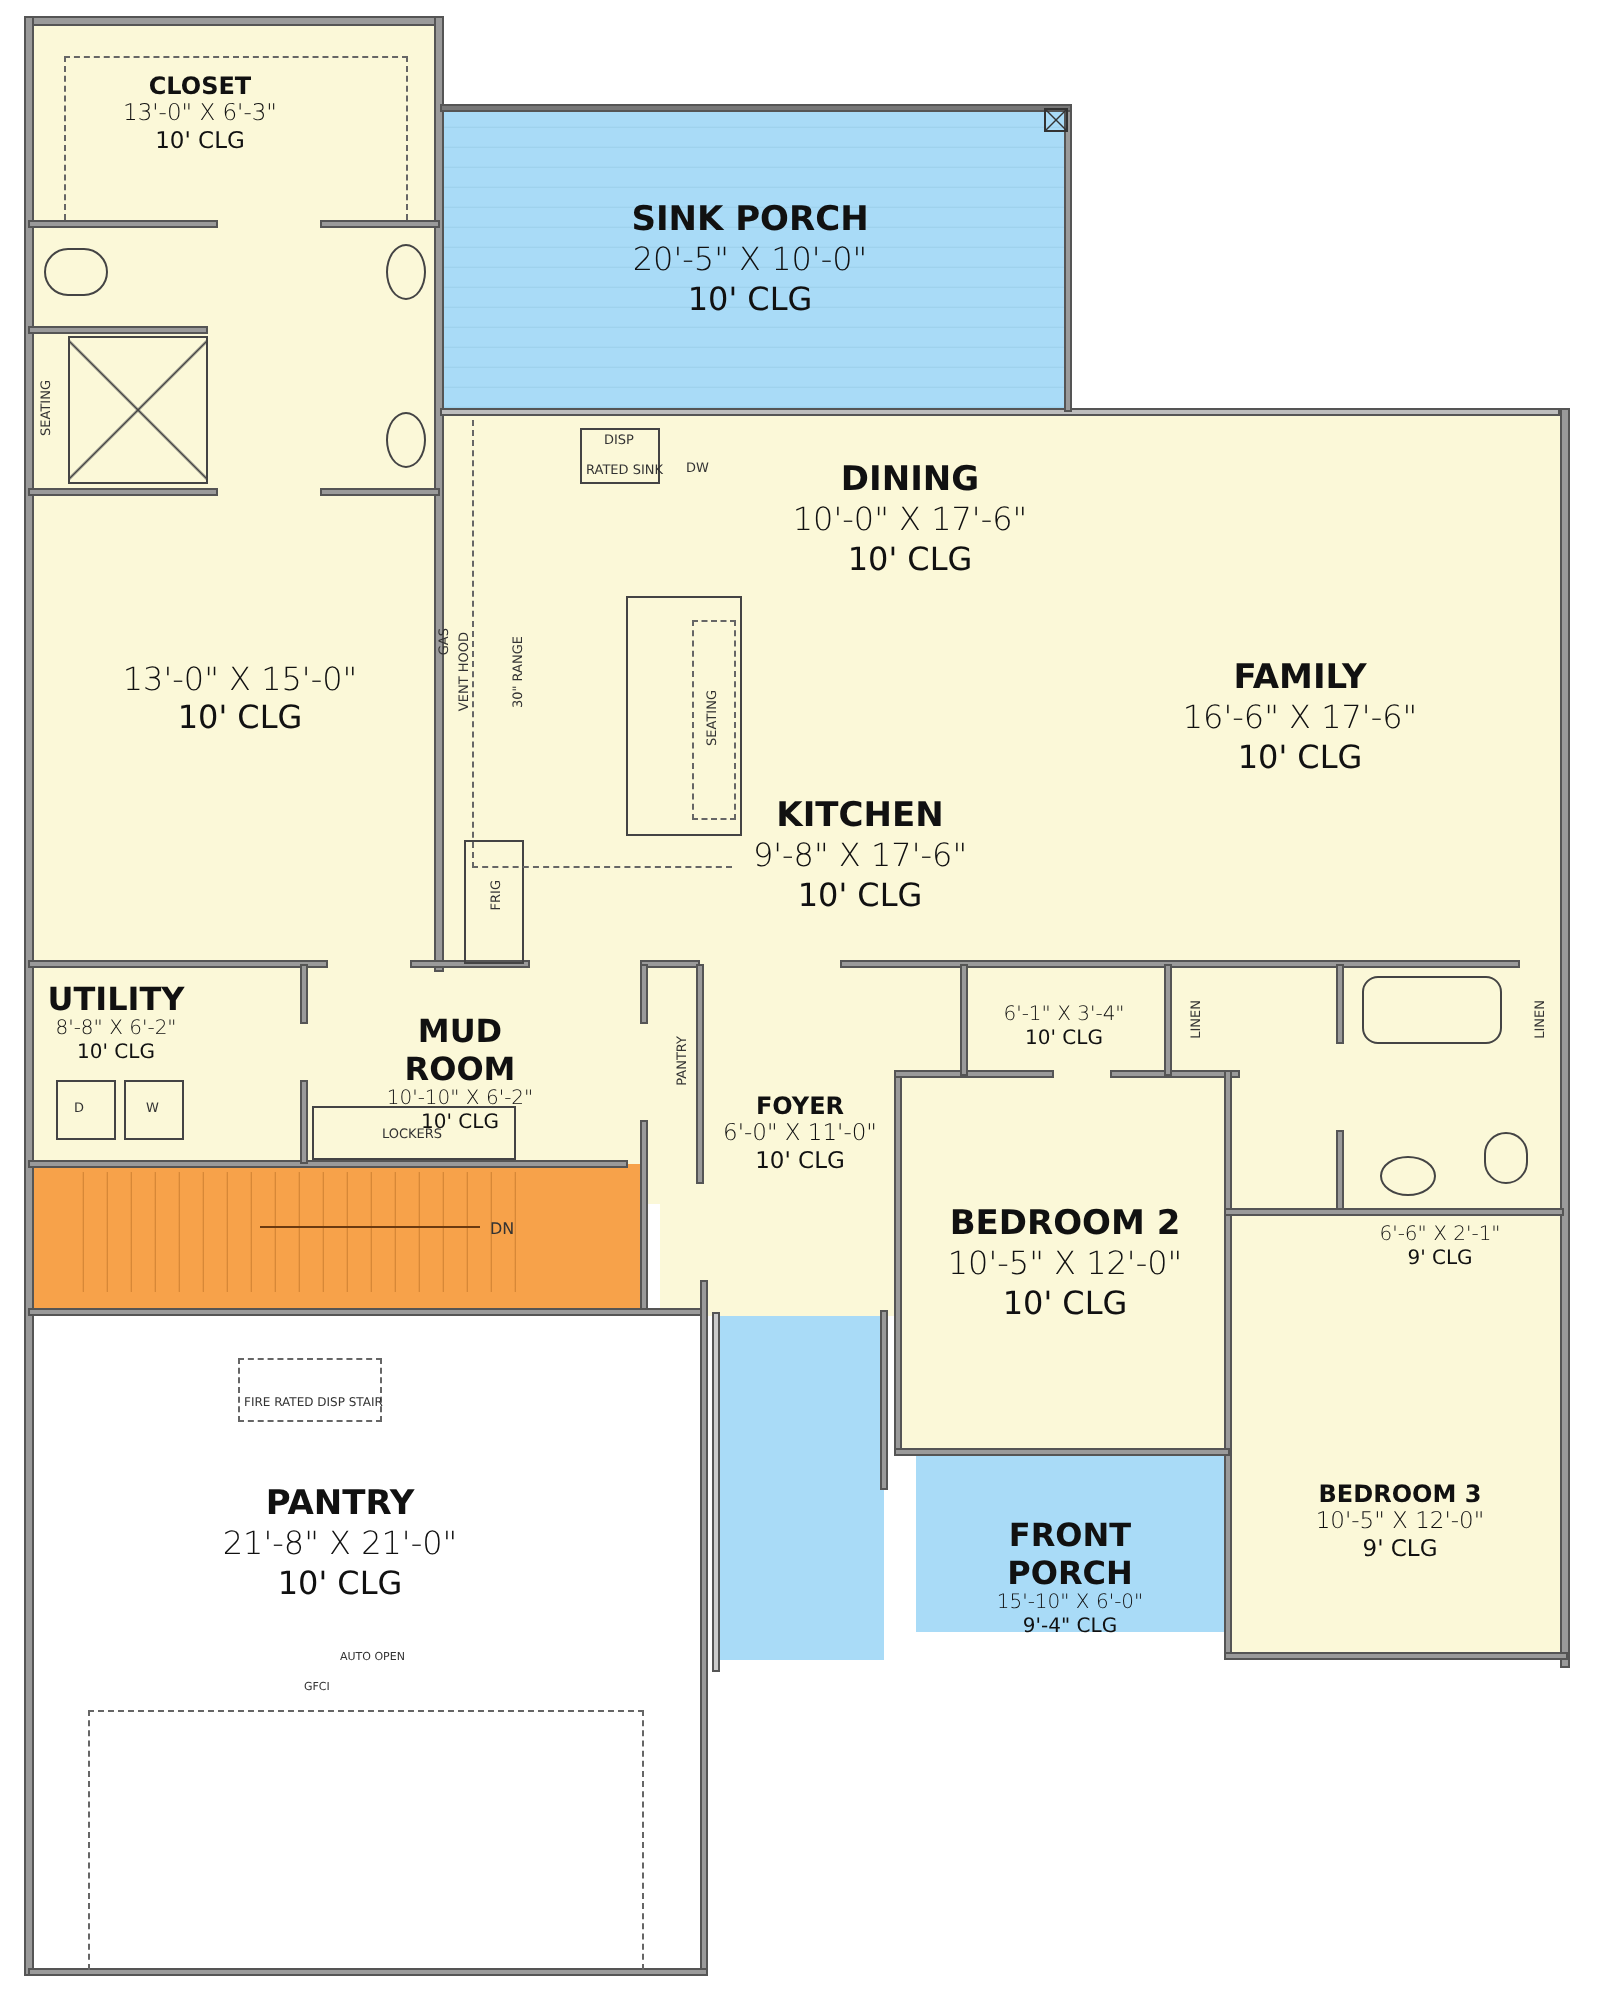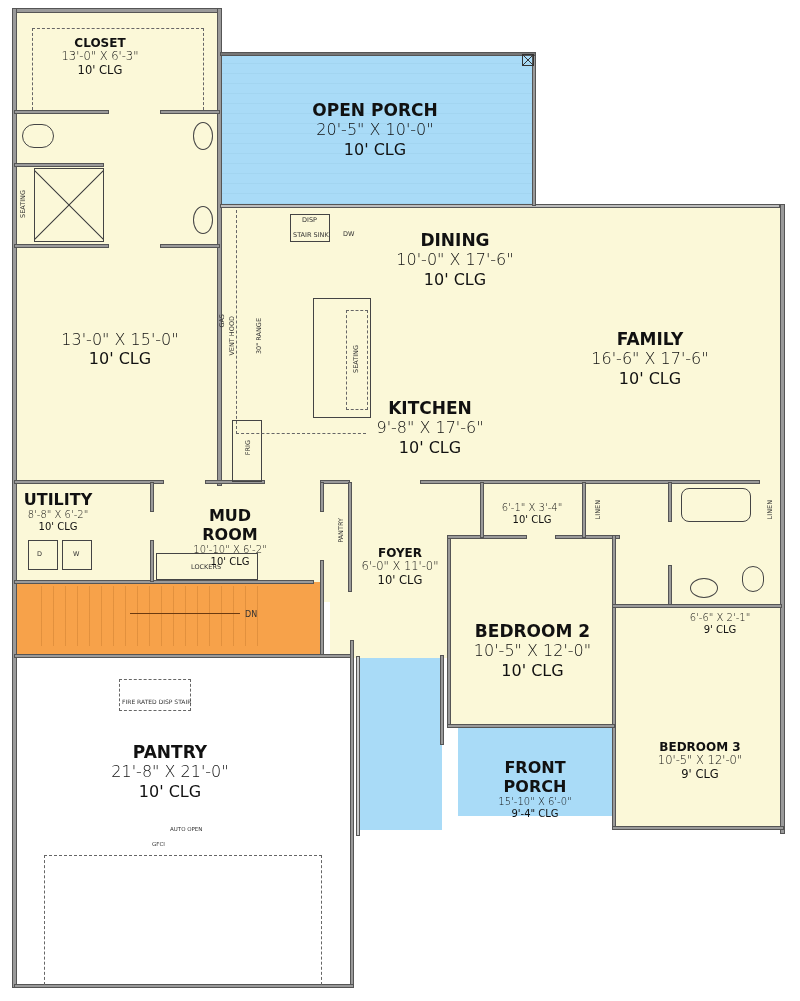--- a/index.html
+++ b/index.html
@@ -105,21 +105,21 @@
   <div class="fix" style="left:156px;top:553px;width:102px;height:27px;"></div>
   <div class="dash" style="left:119px;top:679px;width:72px;height:32px;"></div>
   <div class="dash" style="left:44px;top:855px;width:278px;height:130px;border-bottom:none;"></div>
   <div style="position:absolute;left:30px;top:586px;width:232px;height:60px;background:repeating-linear-gradient(90deg,transparent 0px,transparent 11px,#b06820 12px);opacity:.6;"></div>
   <div style="position:absolute;left:130px;top:613px;width:110px;height:1px;background:#6b3a10;"></div>
   <div style="position:absolute;left:522px;top:54px;width:12px;height:12px;border:1px solid #333;background:linear-gradient(45deg,transparent 45%,#333 50%,transparent 55%),linear-gradient(-45deg,transparent 45%,#333 50%,transparent 55%);box-sizing:border-box;"></div>
 
   <div class="tiny vtxt" style="left:19px;top:190px;">SEATING</div>
   <div class="tiny vtxt" style="left:352px;top:345px;">SEATING</div>
   <div class="tiny" style="left:302px;top:216px;">DISP</div>
-  <div class="tiny" style="left:293px;top:231px;">STAIR SINK</div>
+  <div class="tiny" style="left:293px;top:231px;">RATED SINK</div>
   <div class="tiny" style="left:343px;top:230px;">DW</div>
   <div class="tiny vtxt" style="left:228px;top:316px;">VENT HOOD</div>
   <div class="tiny vtxt" style="left:255px;top:318px;">30" RANGE</div>
   <div class="tiny vtxt" style="left:218px;top:314px;">GAS</div>
   <div class="tiny vtxt" style="left:244px;top:440px;">FRIG</div>
   <div class="tiny" style="left:37px;top:550px;">D</div>
   <div class="tiny" style="left:73px;top:550px;">W</div>
   <div class="tiny" style="left:191px;top:563px;">LOCKERS</div>
   <div class="tiny vtxt" style="left:337px;top:518px;">PANTRY</div>
   <div class="tiny vtxt" style="left:594px;top:500px;">LINEN</div>
@@ -128,21 +128,21 @@
   <div class="tiny" style="left:122px;top:698px;font-size:6px;">FIRE RATED DISP STAIR</div>
   <div class="tiny" style="left:170px;top:826px;font-size:5.5px;">AUTO OPEN</div>
   <div class="tiny" style="left:152px;top:841px;font-size:5.5px;">GFCI</div>
 
   <div class="label md" style="left:50px;top:36px;width:100px;">
     <div class="name">CLOSET</div>
     <div class="dim">13'-0" X 6'-3"</div>
     <div class="clg">10' CLG</div>
   </div>
   <div class="label lg" style="left:290px;top:100px;width:170px;">
-    <div class="name">OPEN PORCH</div>
+    <div class="name">SINK PORCH</div>
     <div class="dim">20'-5" X 10'-0"</div>
     <div class="clg">10' CLG</div>
   </div>
   <div class="label lg" style="left:380px;top:230px;width:150px;">
     <div class="name">DINING</div>
     <div class="dim">10'-0" X 17'-6"</div>
     <div class="clg">10' CLG</div>
   </div>
   <div class="label lg" style="left:40px;top:330px;width:160px;">
     <div class="dim">13'-0" X 15'-0"</div>
@@ -174,21 +174,21 @@
     <div class="clg">10' CLG</div>
   </div>
   <div class="label sm" style="left:490px;top:502px;width:84px;">
     <div class="dim">6'-1" X 3'-4"</div>
     <div class="clg">10' CLG</div>
   </div>
   <div class="label sm" style="left:680px;top:612px;width:80px;">
     <div class="dim">6'-6" X 2'-1"</div>
     <div class="clg">9' CLG</div>
   </div>
-  <div class="label lg" style="left:455px;top:602px;width:155px;margin-top:19px;">
+  <div class="label lg" style="left:455px;top:602px;width:155px;">
     <div class="name">BEDROOM 2</div>
     <div class="dim">10'-5" X 12'-0"</div>
     <div class="clg">10' CLG</div>
   </div>
   <div class="label lg" style="left:90px;top:742px;width:160px;">
     <div class="name">PANTRY</div>
     <div class="dim">21'-8" X 21'-0"</div>
     <div class="clg">10' CLG</div>
   </div>
   <div class="label sm" style="left:480px;top:758px;width:110px;">

